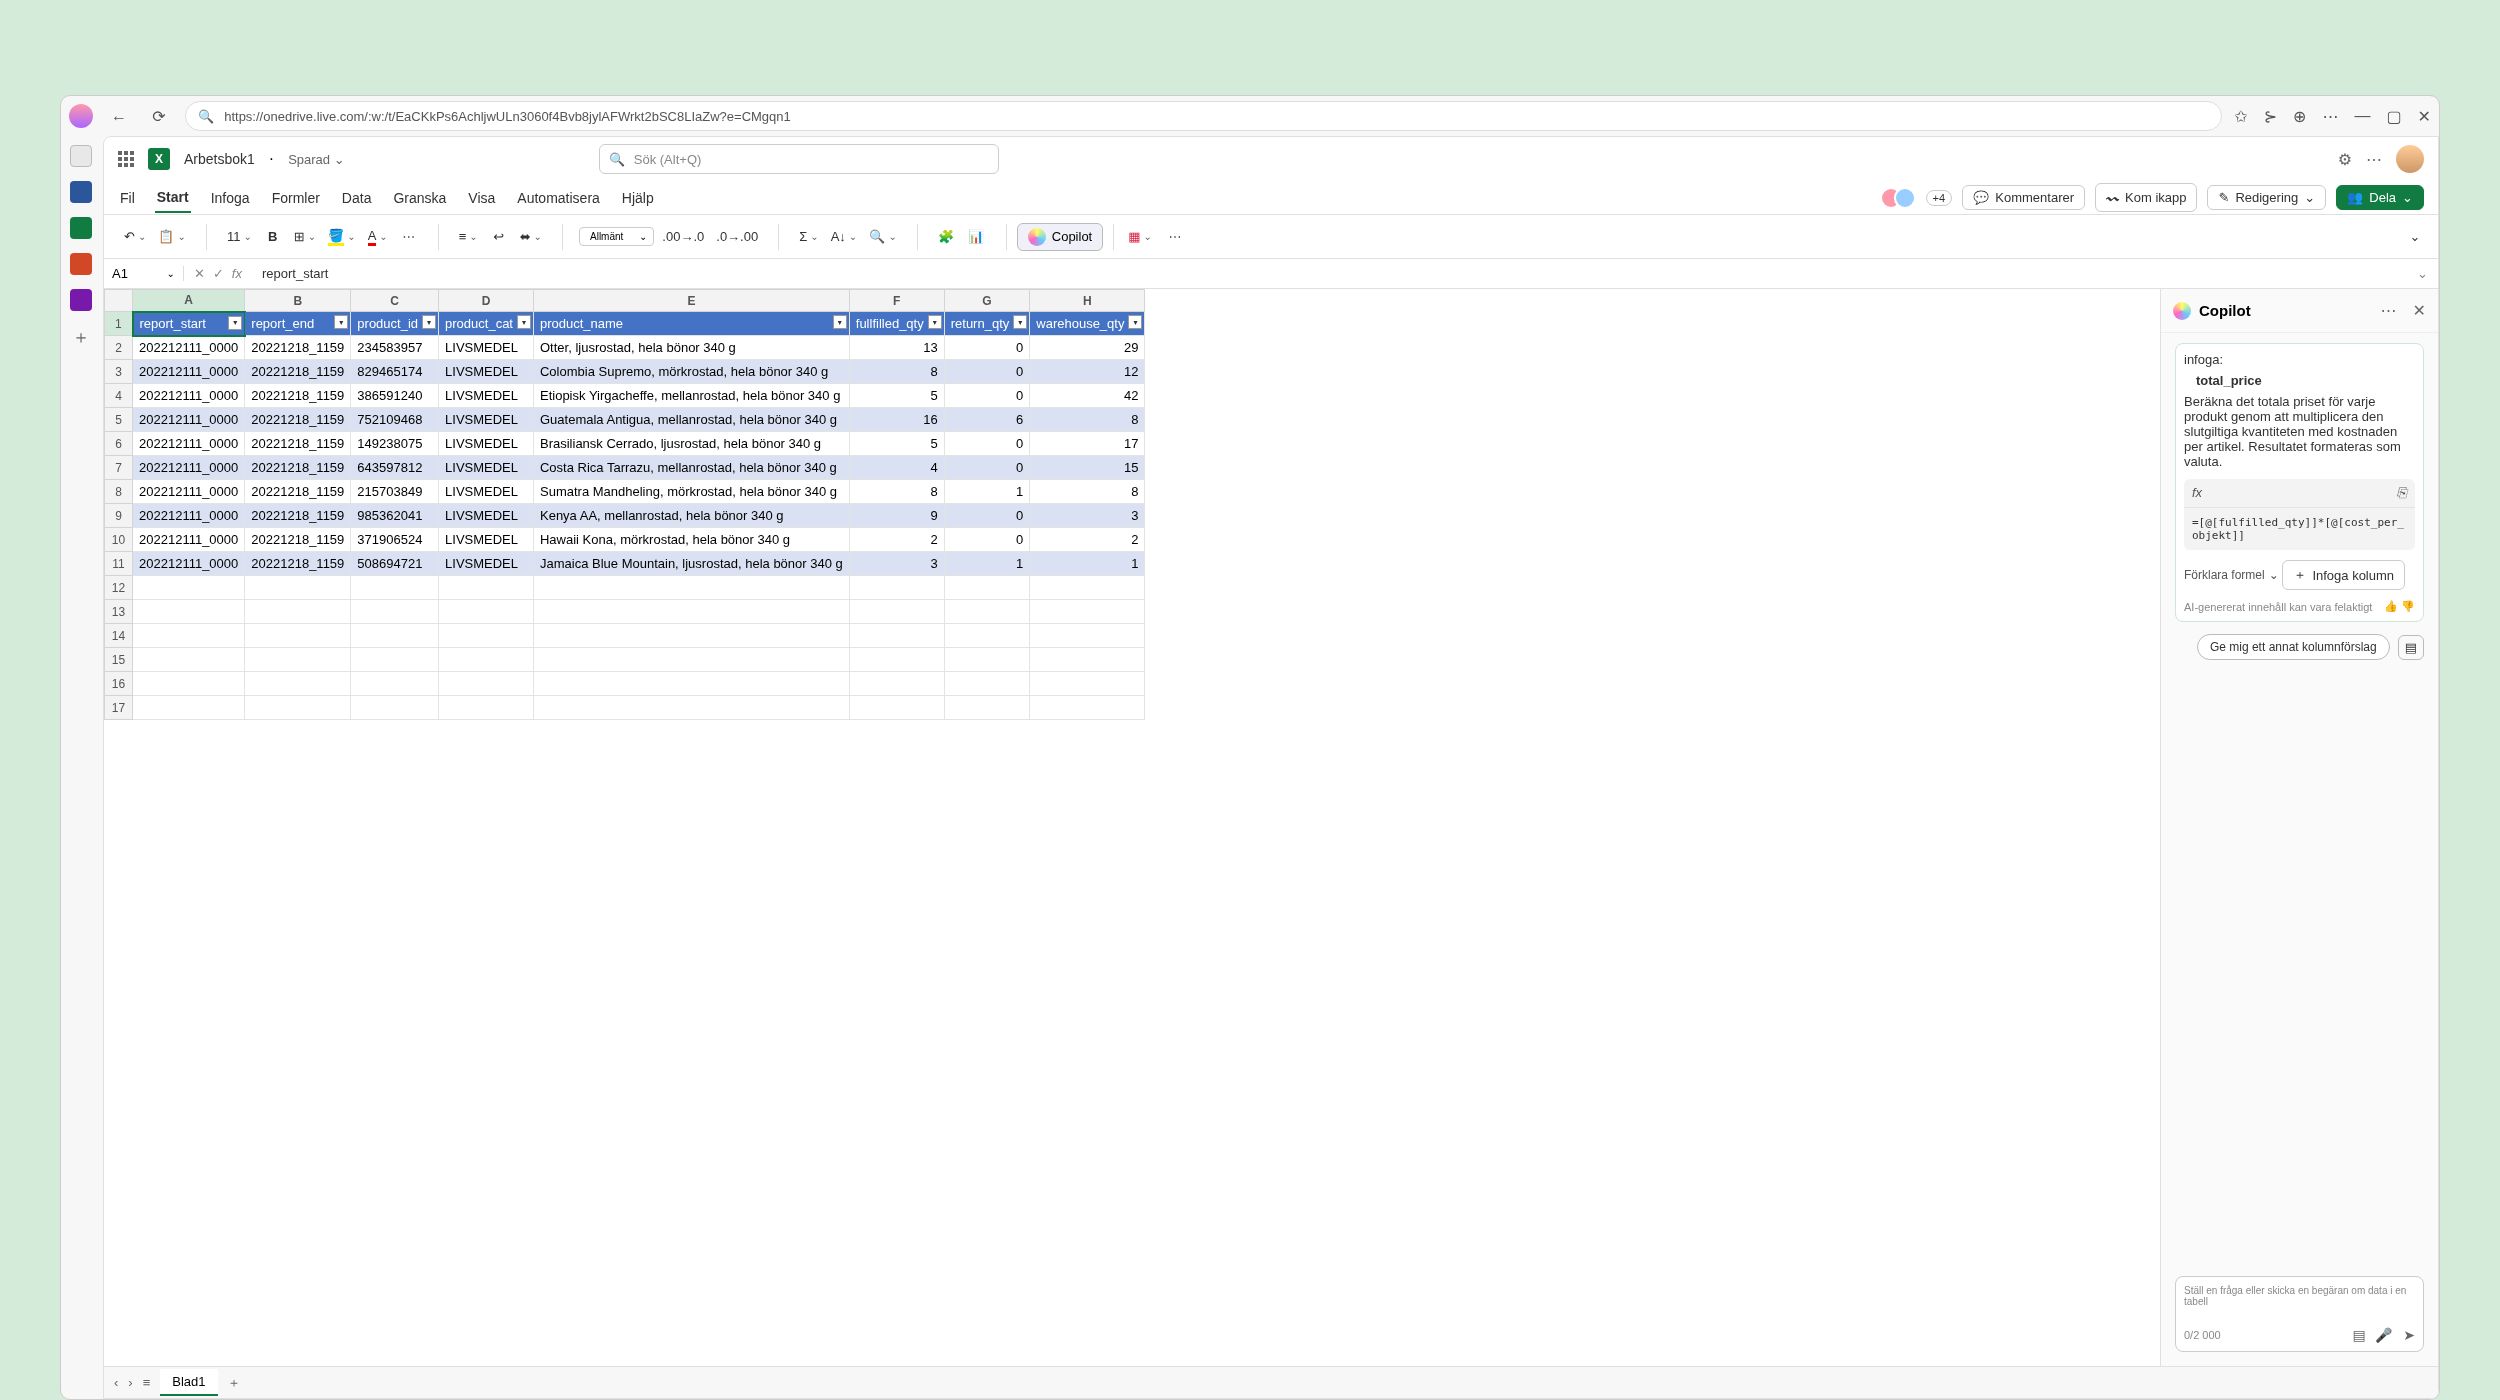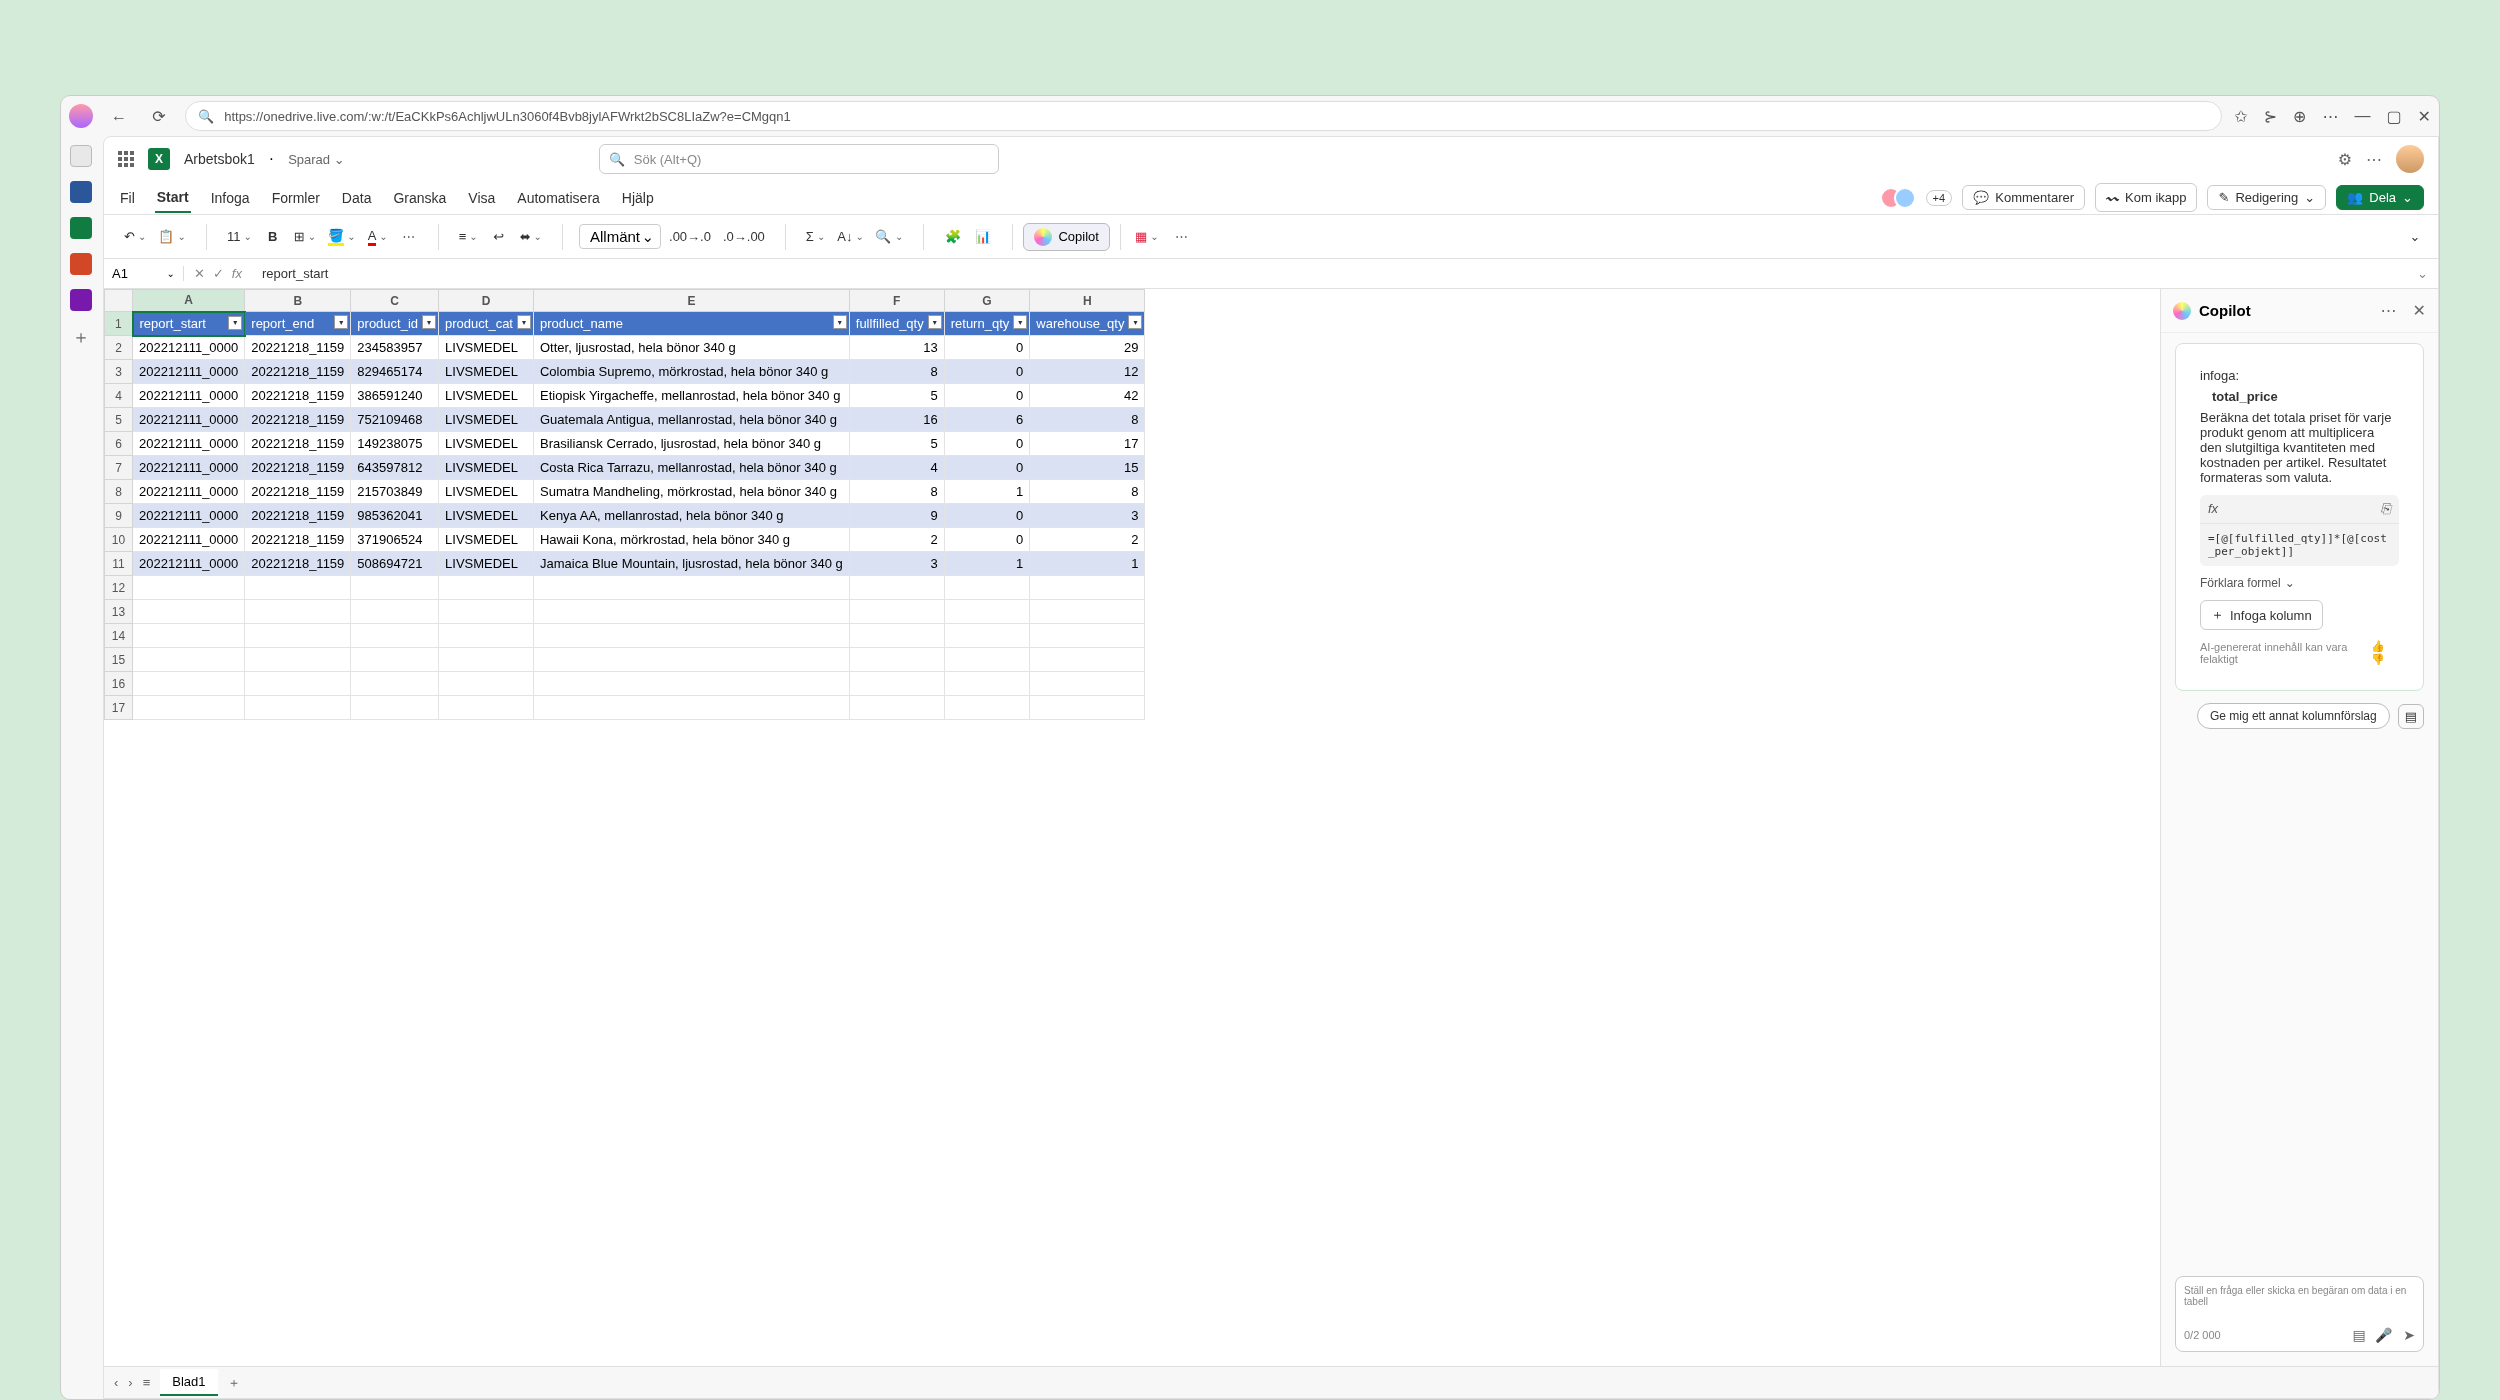--- a/index.html
+++ b/index.html
@@ -28,21 +28,21 @@
 .tabbar-right { margin-left: auto; display: flex; align-items: center; gap: 10px; }
 .pill { border: 1px solid #ccc; border-radius: 6px; padding: 4px 10px; font-size: 13px; display: flex; align-items: center; gap: 6px; cursor: pointer; background: #fff; }
 .pill.share { background: #107c41; color: #fff; border-color: #107c41; }
 .pres-btn { width: 22px; height: 22px; border-radius: 50%; border: 2px solid #fff; }
 .plus-badge { font-size: 11px; border: 1px solid #ccc; border-radius: 10px; padding: 1px 6px; }
 .ribbon { height: 44px; display: flex; align-items: center; padding: 0 10px; gap: 6px; border-bottom: 1px solid #e0e0e0; background: #fff; }
 .rgrp { display: flex; align-items: center; gap: 4px; padding: 0 6px; }
 .rsep { width: 1px; height: 26px; background: #ddd; margin: 0 4px; }
 .rbtn { min-width: 26px; height: 28px; display: flex; align-items: center; justify-content: center; border-radius: 4px; cursor: pointer; padding: 0 4px; font-size: 13px; color: #333; }
 .rbtn.drop::after { content: '⌄'; font-size: 10px; margin-left: 3px; color: #666; }
-.number-format { border: 1px solid #ccc; border-radius: 4px; padding: 3px 20px 3px 10px; font-size: 15px; position: relative; }
+.number-format { border: 1px solid #ccc; border-radius: 4px; padding: 3px 30px 3px 10px; font-size: 10px; position: relative; }
 .number-format::after { content: '⌄'; position: absolute; right: 6px; }
 .copilot-btn { border: 1px solid #bbb; border-radius: 6px; padding: 4px 10px; display: flex; align-items: center; gap: 6px; font-size: 13px; background: #f0f0f8; }
 .formula-bar { height: 30px; display: flex; align-items: center; border-bottom: 1px solid #e0e0e0; font-size: 13px; }
 .name-box { width: 80px; border-right: 1px solid #ddd; padding: 0 8px; display: flex; align-items: center; justify-content: space-between; }
 .fb-btns { display: flex; gap: 8px; padding: 0 10px; color: #888; }
 .fb-input { flex: 1; padding: 0 10px; color: #333; }
 .content-row { flex: 1; display: flex; overflow: hidden; }
 .grid-area { flex: 1; overflow: auto; position: relative; }
 table.grid { border-collapse: collapse; font-size: 13px; }
 .corner { width: 28px; height: 22px; background: #f3f3f3; border: 1px solid #d4d4d4; }
@@ -54,21 +54,21 @@
 .thdr { background: #4472c4; color: #fff; font-weight: 400; position: relative; padding-right: 20px; }
 .thdr .filter { position: absolute; right: 2px; top: 3px; width: 14px; height: 14px; background: #fff; border: 1px solid #999; display: flex; align-items: center; justify-content: center; font-size: 8px; color: #333; }
 .band { background: #d9e1f2; }
 .cell.sel { outline: 2px solid #107c41; outline-offset: -1px; }
 .num { text-align: right; }
 .copilot-pane { width: 278px; border-left: 1px solid #e0e0e0; display: flex; flex-direction: column; background: #fafafa; }
 .cp-header { height: 44px; display: flex; align-items: center; padding: 0 12px; gap: 8px; border-bottom: 1px solid #eee; }
 .cp-logo { width: 18px; height: 18px; background: conic-gradient(#ff6,#6cf,#f6c,#ff6); border-radius: 50%; }
 .cp-title { font-weight: 600; font-size: 15px; flex: 1; }
 .cp-body { flex: 1; overflow-y: auto; padding: 10px 14px; font-size: 13px; color: #333; }
-.cp-card { border: 1px solid #cde6d5; border-radius: 8px; padding: 24px; background: #fff; }
+.cp-card { border: 1px solid #cde6d5; border-radius: 8px; padding: 8px; background: #fff; }
 .cp-strong { font-weight: 600; margin: 6px 12px; display: block; }
 .cp-formula-box { background: #f3f3f3; border-radius: 6px; margin-top: 10px; }
 .cp-fx-bar { display: flex; justify-content: space-between; padding: 6px 8px; border-bottom: 1px solid #e5e5e5; font-style: italic; color: #555; }
 .cp-formula { padding: 8px; font-family: Consolas, monospace; font-size: 11px; word-break: break-all; }
 .cp-link { color: #555; font-size: 12px; margin-top: 10px; cursor: pointer; display: inline-flex; align-items: center; gap: 4px; }
 .cp-insert { margin-top: 10px; border: 1px solid #ccc; border-radius: 6px; padding: 5px 10px; background: #fff; font-size: 13px; display: inline-flex; align-items: center; gap: 6px; cursor: pointer; }
 .cp-disclaimer { font-size: 11px; color: #888; margin-top: 10px; display: flex; justify-content: space-between; align-items: center; }
 .cp-suggest-row { margin-top: 12px; display: flex; gap: 8px; align-items: center; justify-content: flex-end; }
 .cp-suggest { border: 1px solid #bbb; border-radius: 16px; padding: 5px 12px; font-size: 12px; background: #fff; cursor: pointer; }
 .cp-input { margin: 10px 14px 14px; border: 1px solid #ccc; border-radius: 8px; padding: 8px; background: #fff; }

